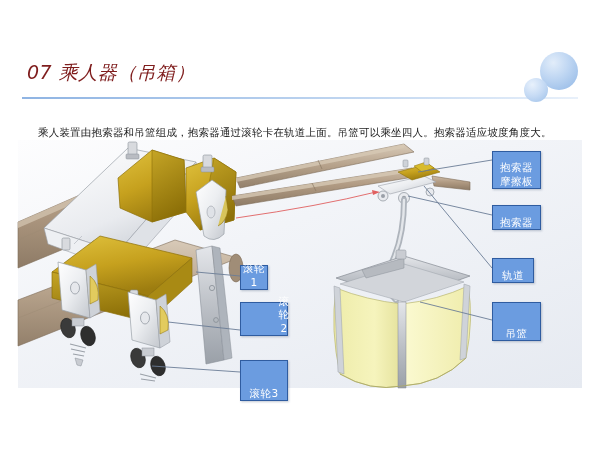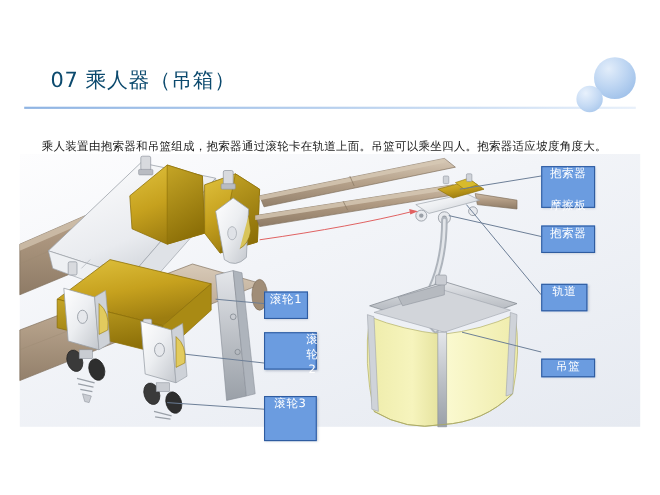--- a/index.html
+++ b/index.html
@@ -11,26 +11,27 @@
     width: 600px;
     height: 450px;
     position: relative;
     overflow: hidden;
     font-family: "DejaVu Sans", "Liberation Sans", sans-serif;
   }
 
   
   #slide-title {
     position: absolute;
-    left: 46px;
+    left: 27px;
     top: 60px;
     font-size: 19px;
-    color: #0c4a6e;
+    color: #7f1d1d;
     letter-spacing: 0.5px;
     white-space: nowrap;
+    font-style: italic;
   }
 
   #header-rule {
     position: absolute;
     left: 22px;
     top: 97px;
     width: 556px;
     height: 2px;
     background: linear-gradient(to right, #8fb4e3 0%, #bcd3ef 55%, #e8f0fa 100%);
   }
@@ -90,34 +91,33 @@
     box-sizing: border-box;
     background: #6b9ce0;
     border: 1px solid #2f5ca0;
     color: #ffffff;
     font-size: 10.5px;
     line-height: 1.28;
     text-align: center;
     display: flex;
     flex-direction: column;
     align-items: center;
-    justify-content: flex-start;
+    justify-content: flex-end;
     box-shadow: 1px 1px 2px rgba(80,100,130,0.35);
     letter-spacing: 0.5px;
-    gap: 16px;
   }
 
   
   #callout-friction-plate { left: 492px; top: 151px; width: 49px; height: 38px; }
   #callout-grip          { left: 492px; top: 205px; width: 49px; height: 25px; }
   #callout-track         { left: 492px; top: 258px; width: 42px; height: 25px; }
-  #callout-gondola       { left: 492px; top: 326px; width: 49px; height: 17px; }
-
-  
-  #callout-roller-1 { left: 240px; top: 265px; width: 40px; height: 25px; }
+  #callout-gondola       { left: 492px; top: 302px; width: 49px; height: 39px; }
+
+  
+  #callout-roller-1 { left: 240px; top: 265px; width: 28px; height: 25px; }
   #callout-roller-2 { left: 240px; top: 302px; width: 48px; height: 34px; padding-left: 40px; }
   #callout-roller-3 { left: 240px; top: 360px; width: 48px; height: 41px; }
 </style>
 </head>
 <body>
 
 <div id="slide-title">07 乘人器（吊箱）</div>
 
 <div id="header-rule"></div>
 

